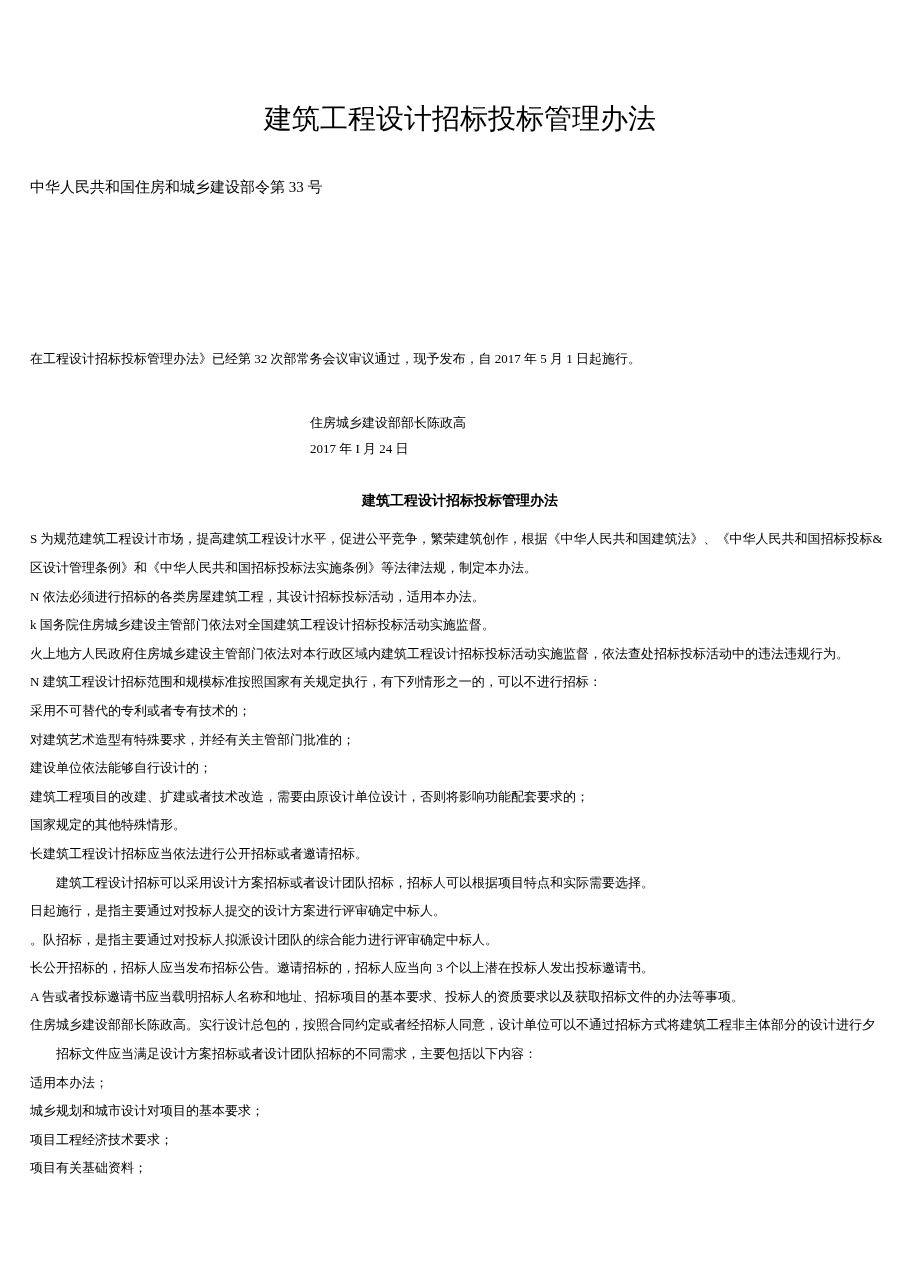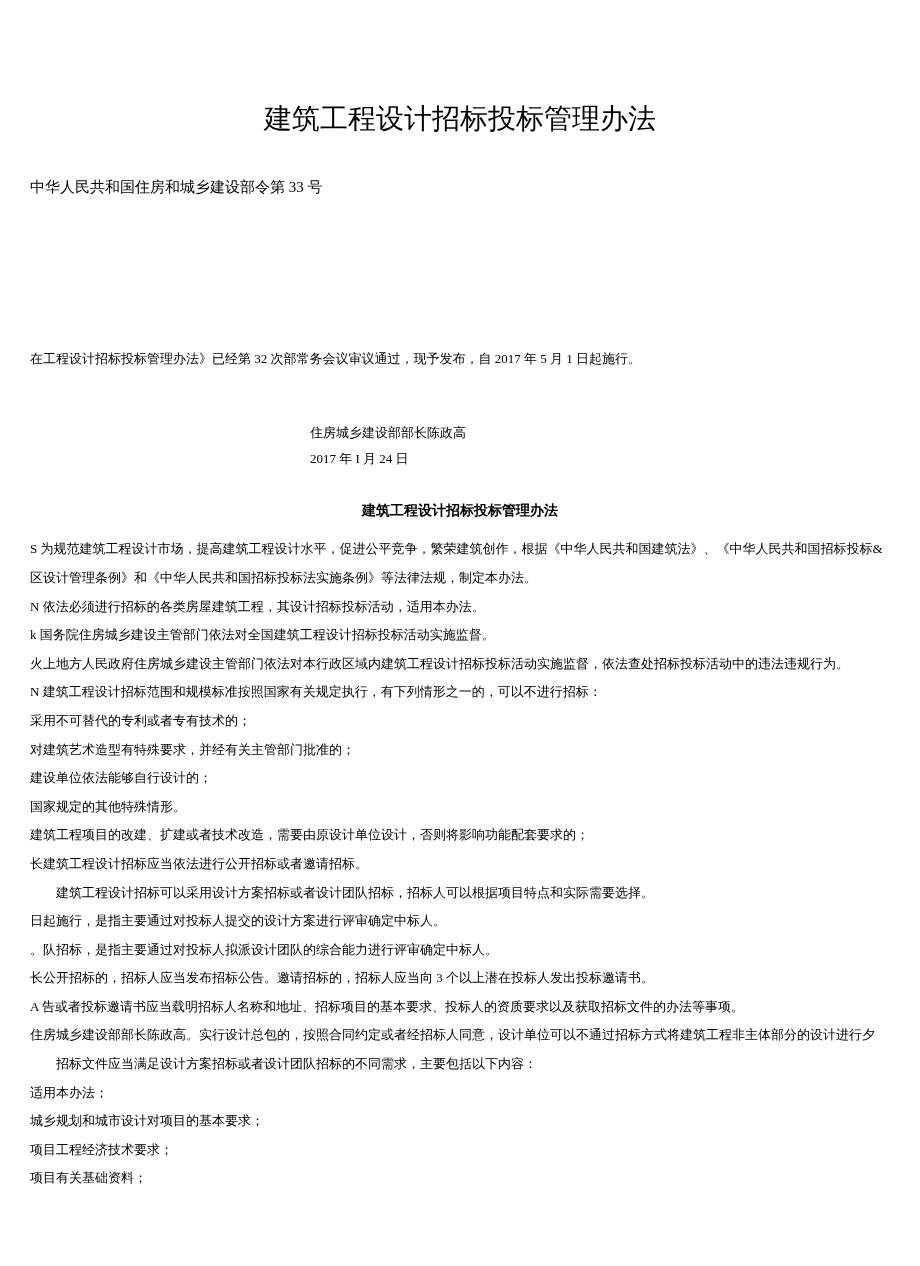--- a/index.html
+++ b/index.html
@@ -21,21 +21,21 @@
       margin-bottom: 40px;
       font-family: "SimSun", "宋体", serif;
     }
     .sub-title {
       font-size: 15px;
       margin-bottom: 150px;
     }
     .intro-para {
       font-size: 13px;
       line-height: 1.8;
-      margin-bottom: 50px;
+      margin-bottom: 40px;
     }
     .signature-block {
       font-size: 13px;
       line-height: 2;
       margin-bottom: 30px;
       padding-left: 280px;
     }
     .sig-line {
       display: block;
     }
@@ -72,22 +72,22 @@
 
 <div id="paragraphs-container">
     <div class="body-para">S 为规范建筑工程设计市场，提高建筑工程设计水平，促进公平竞争，繁荣建筑创作，根据《中华人民共和国建筑法》、《中华人民共和国招标投标&amp;区设计管理条例》和《中华人民共和国招标投标法实施条例》等法律法规，制定本办法。</div>
     <div class="body-para">N 依法必须进行招标的各类房屋建筑工程，其设计招标投标活动，适用本办法。</div>
     <div class="body-para">k 国务院住房城乡建设主管部门依法对全国建筑工程设计招标投标活动实施监督。</div>
     <div class="body-para">火上地方人民政府住房城乡建设主管部门依法对本行政区域内建筑工程设计招标投标活动实施监督，依法查处招标投标活动中的违法违规行为。</div>
     <div class="body-para">N 建筑工程设计招标范围和规模标准按照国家有关规定执行，有下列情形之一的，可以不进行招标：</div>
     <div class="body-para">采用不可替代的专利或者专有技术的；</div>
     <div class="body-para">对建筑艺术造型有特殊要求，并经有关主管部门批准的；</div>
     <div class="body-para">建设单位依法能够自行设计的；</div>
+    <div class="body-para">建筑工程项目的改建、扩建或者技术改造，需要由原设计单位设计，否则将影响功能配套要求的；</div>
     <div class="body-para">国家规定的其他特殊情形。</div>
-    <div class="body-para">建筑工程项目的改建、扩建或者技术改造，需要由原设计单位设计，否则将影响功能配套要求的；</div>
     <div class="body-para">长建筑工程设计招标应当依法进行公开招标或者邀请招标。</div>
     <div class="body-para indent">建筑工程设计招标可以采用设计方案招标或者设计团队招标，招标人可以根据项目特点和实际需要选择。</div>
     <div class="body-para">日起施行，是指主要通过对投标人提交的设计方案进行评审确定中标人。</div>
     <div class="body-para">。队招标，是指主要通过对投标人拟派设计团队的综合能力进行评审确定中标人。</div>
     <div class="body-para">长公开招标的，招标人应当发布招标公告。邀请招标的，招标人应当向 3 个以上潜在投标人发出投标邀请书。</div>
     <div class="body-para">A 告或者投标邀请书应当载明招标人名称和地址、招标项目的基本要求、投标人的资质要求以及获取招标文件的办法等事项。</div>
     <div class="body-para">住房城乡建设部部长陈政高。实行设计总包的，按照合同约定或者经招标人同意，设计单位可以不通过招标方式将建筑工程非主体部分的设计进行夕</div>
     <div class="body-para indent">招标文件应当满足设计方案招标或者设计团队招标的不同需求，主要包括以下内容：</div>
     <div class="body-para">适用本办法；</div>
     <div class="body-para">城乡规划和城市设计对项目的基本要求；</div>

